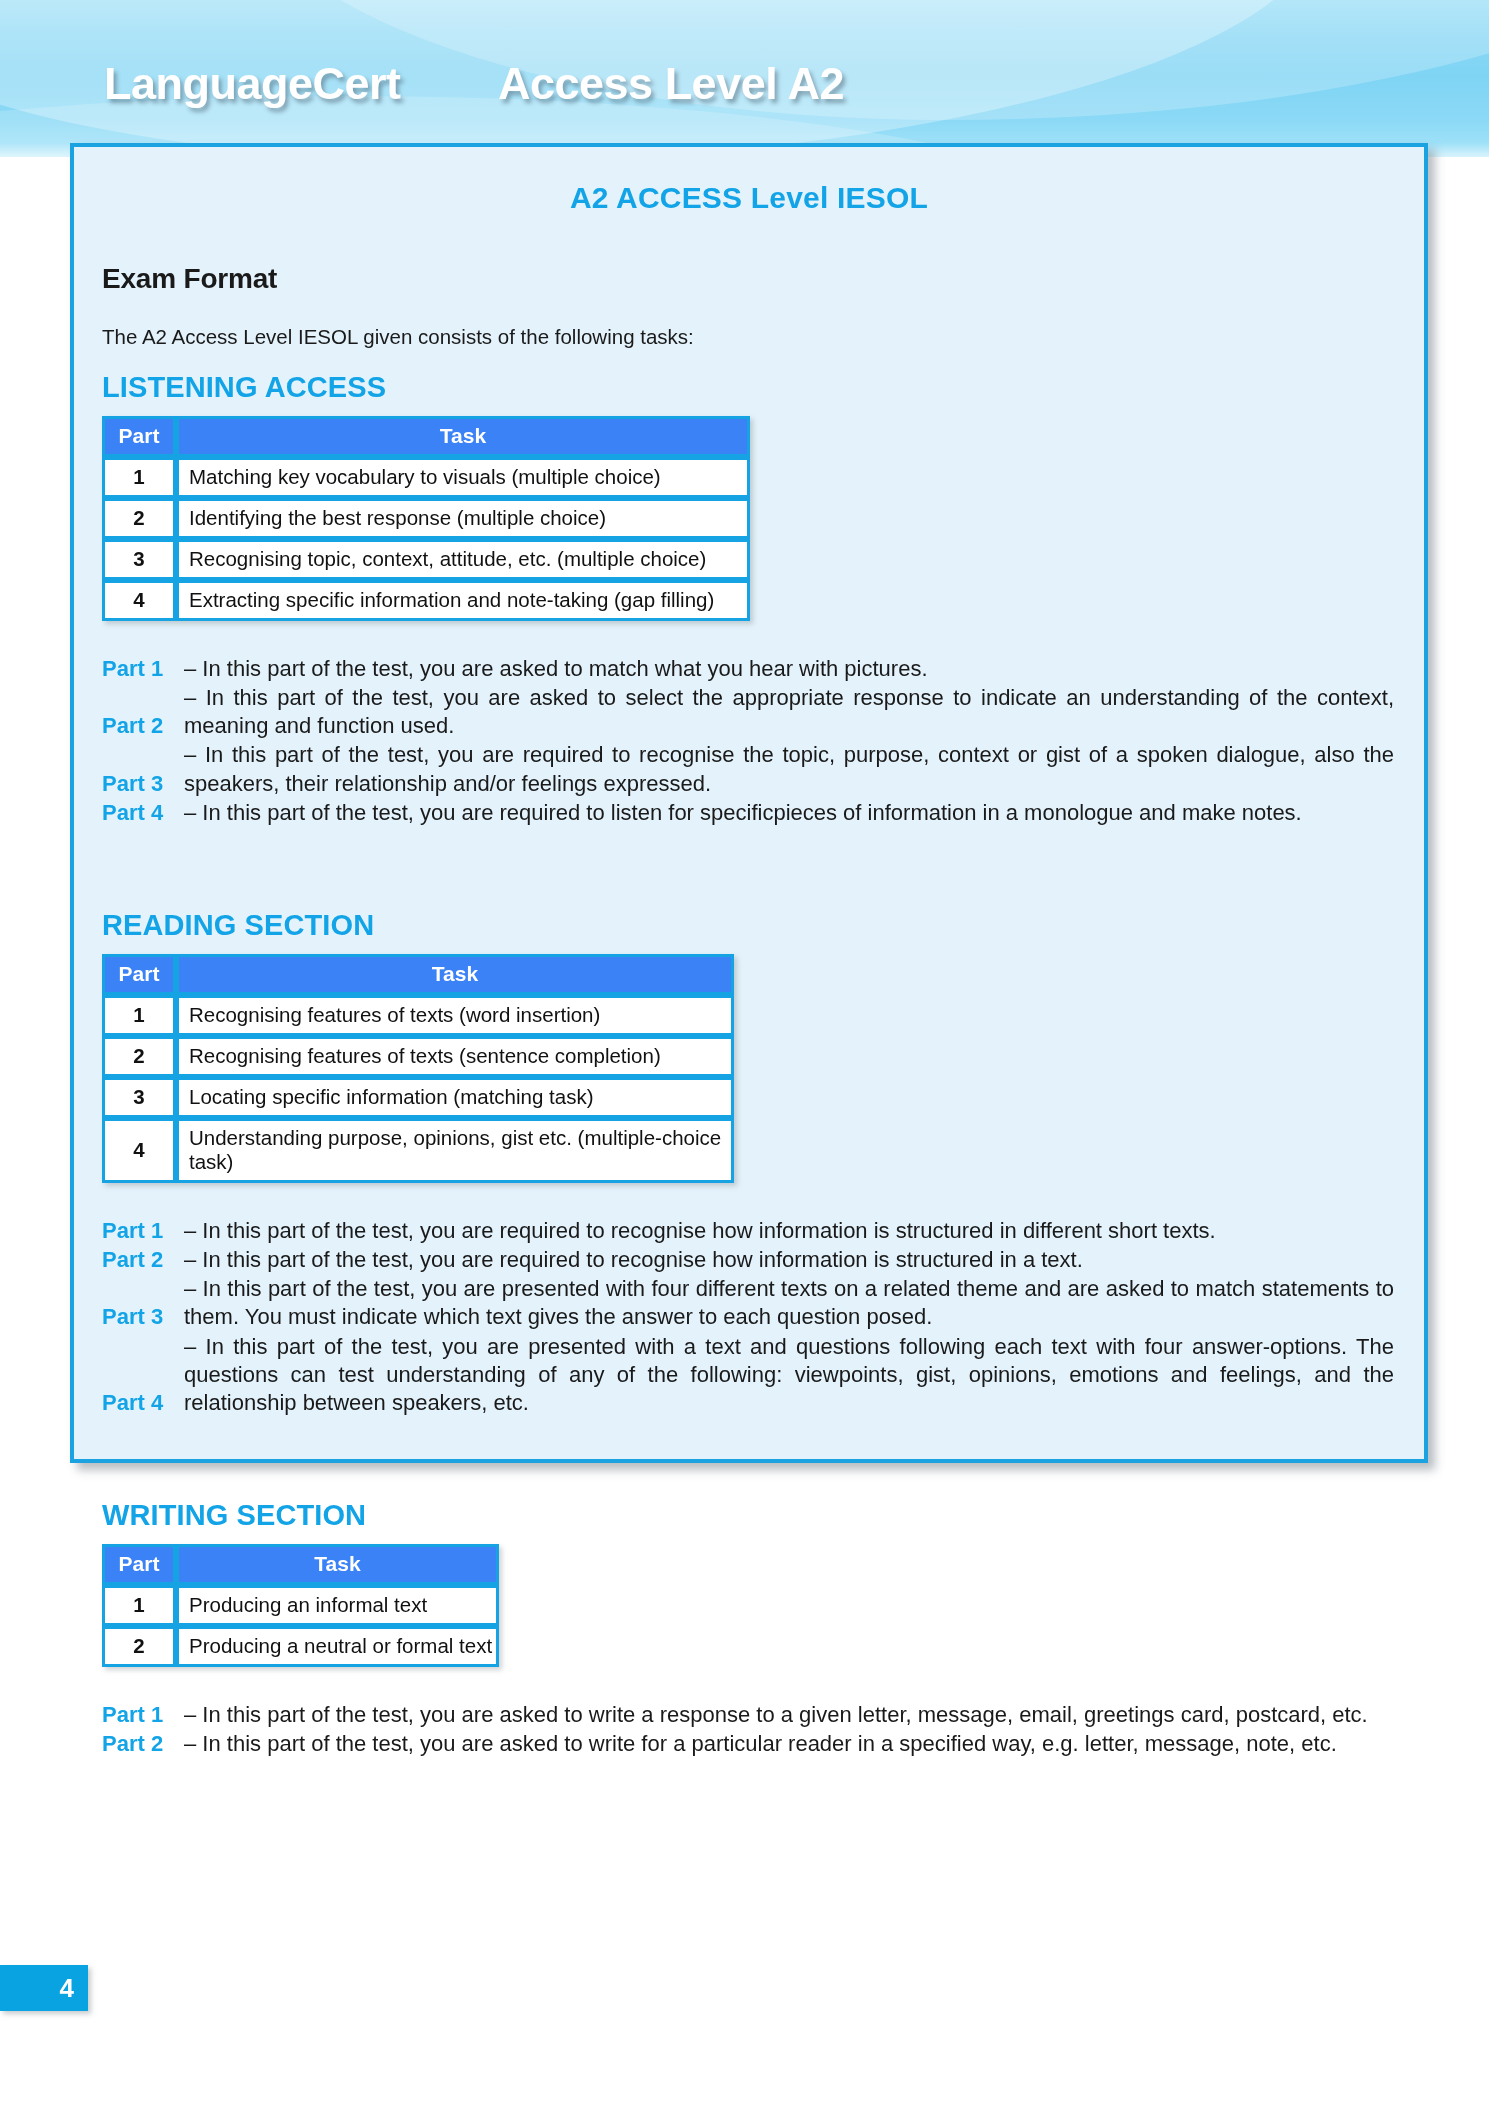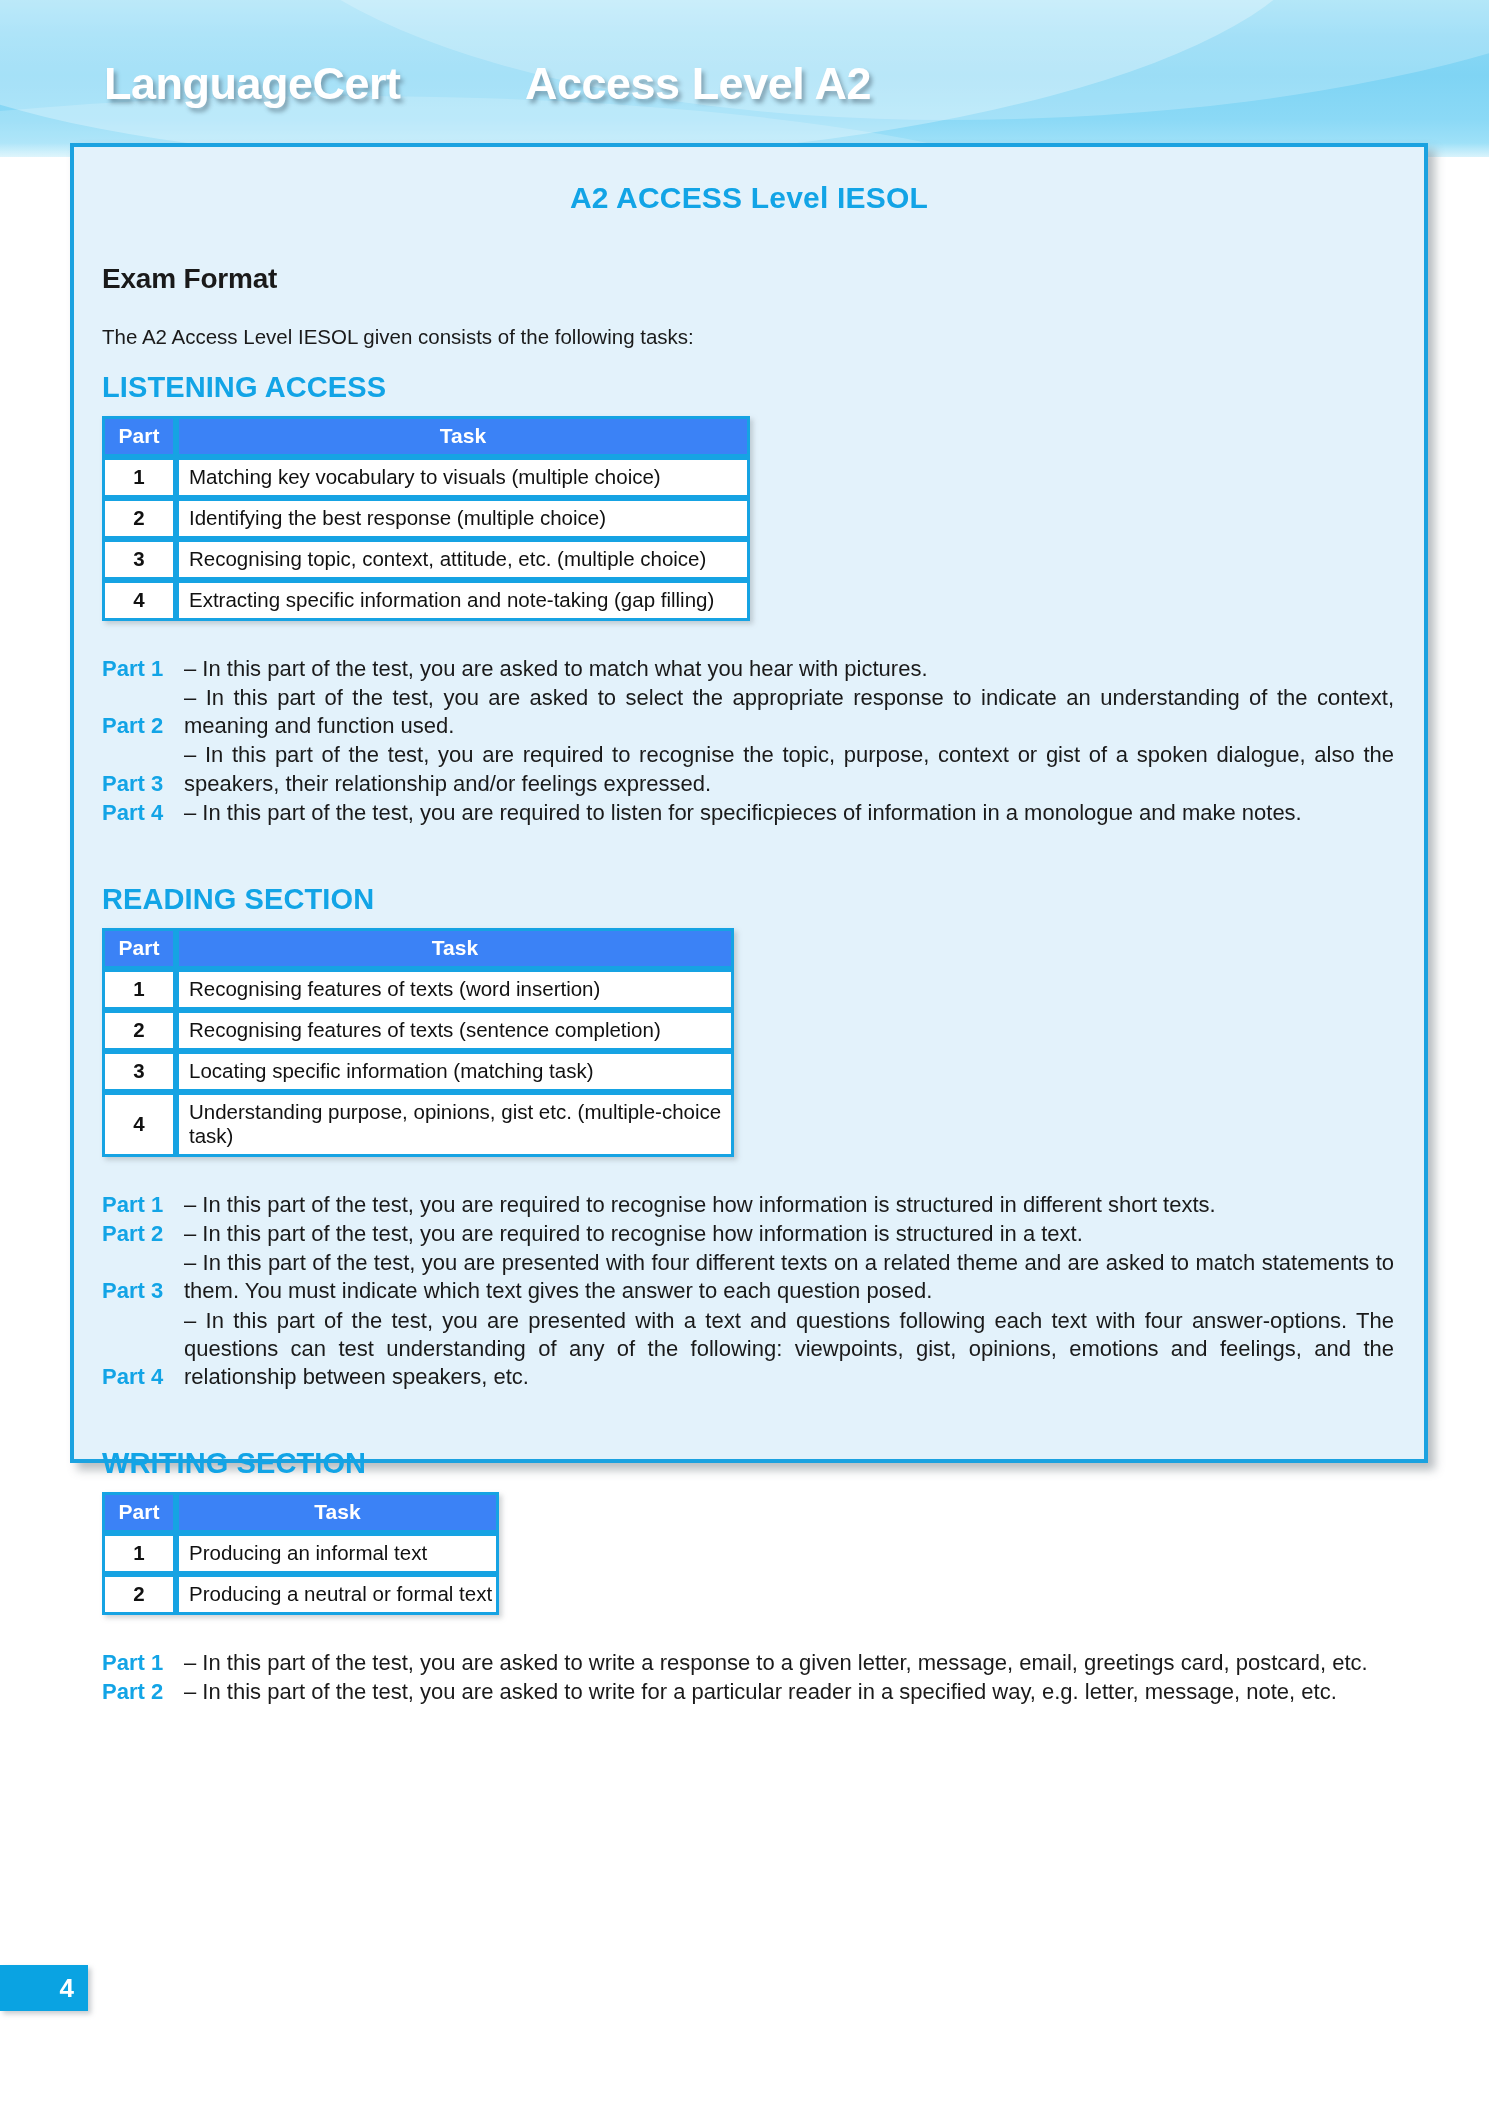--- a/index.html
+++ b/index.html
@@ -60,21 +60,21 @@
   .brand, .level {
     position: absolute;
     color: #ffffff;
     font-weight: bold;
     font-size: 45px;
     letter-spacing: -0.5px;
     text-shadow: 3px 4px 4px rgba(60,80,95,0.45);
     white-space: nowrap;
   }
   .brand { left: 104px; top: 0; }
-  .level { left: 525px; top: 0; }
+  .level { left: 498px; top: 0; }
 
   
   .content-box {
     position: absolute;
     left: 70px;
     top: 143px;
     width: 1358px;
     height: 1320px;
     box-sizing: border-box;
     background: #e3f2fb;
@@ -108,21 +108,21 @@
     margin: 30px 0 0 0;
   }
 
   .section-heading {
     color: #12a4e6;
     font-weight: bold;
     font-size: 29px;
     margin: 22px 0 12px 0;
     letter-spacing: 0.1px;
   }
-  .section-heading.spaced-top { margin-top: 56px; }
+  .section-heading.spaced-top { margin-top: 82px; }
 
   
   table.tasks {
     border-collapse: separate;
     border-spacing: 0;
     table-layout: fixed;
     box-shadow: 3px 3px 5px rgba(120,128,136,0.35);
   }
   table.tasks.wide-l  { width: 648px; }
   table.tasks.wide-r  { width: 632px; }

